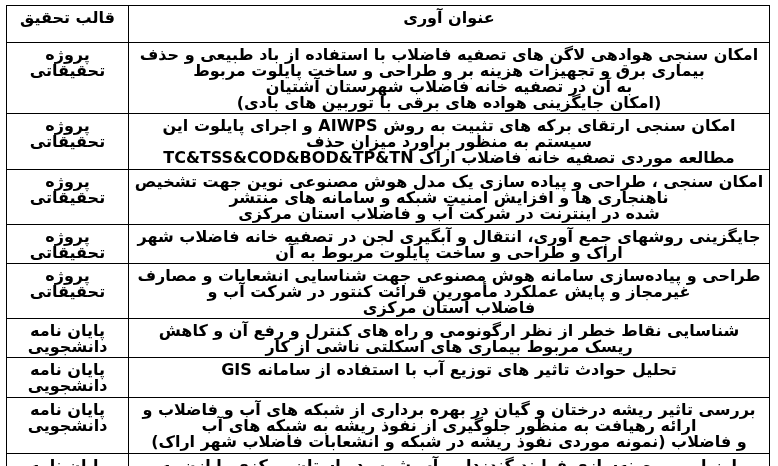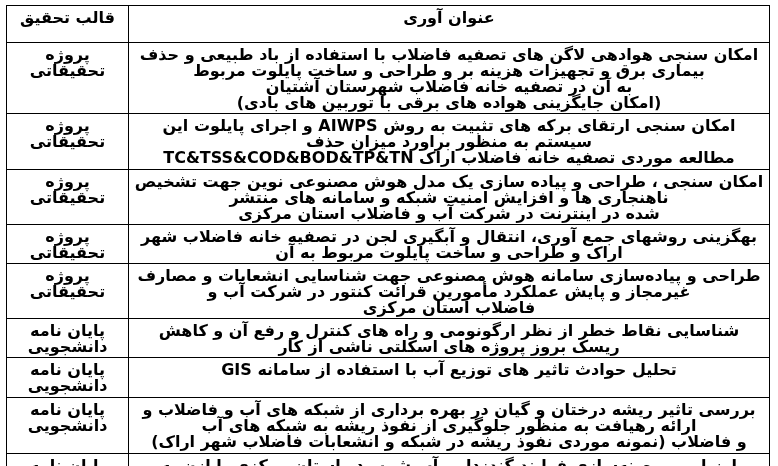--- a/index.html
+++ b/index.html
@@ -79,30 +79,30 @@
         <td>امکان سنجی ارتقای برکه های تثبیت به روش AIWPS و اجرای پایلوت این سیستم به منظور براورد میزان حذف
 مطالعه موردی تصفیه خانه فاضلاب اراک TC&amp;TSS&amp;COD&amp;BOD&amp;TP&amp;TN</td>
         <td>پروژه تحقیقاتی</td>
       </tr>
       <tr class="r2">
         <td>امکان سنجی ، طراحی و پیاده سازی یک مدل هوش مصنوعی نوین جهت تشخیص ناهنجاری ها و افزایش امنیت شبکه و سامانه های منتشر
 شده در اینترنت در شرکت آب و فاضلاب استان مرکزی</td>
         <td>پروژه تحقیقاتی</td>
       </tr>
       <tr class="r3">
-        <td>بهگزینی روشهای جمع آوری، انتقال و  آبگیری لجن در تصفیه خانه فاضلاب شهر اراک و طراحی و ساخت پایلوت مربوط به آن</td>
+        <td>جایگزینی روشهای جمع آوری، انتقال و  آبگیری لجن در تصفیه خانه فاضلاب شهر اراک و طراحی و ساخت پایلوت مربوط به آن</td>
         <td>پروژه تحقیقاتی</td>
       </tr>
       <tr class="r4">
         <td>طراحی و پیاده‌سازی سامانه هوش مصنوعی جهت شناسایی انشعابات و مصارف غیرمجاز و پایش عملکرد مأمورین قرائت کنتور در شرکت آب و
 فاضلاب استان مرکزی</td>
         <td>پروژه تحقیقاتی</td>
       </tr>
       <tr class="r5">
-        <td>شناسایی نقاط خطر از نظر ارگونومی و راه های کنترل و رفع آن و کاهش ریسک بروز پروژه های اسکلتی ناشی از کار</td>
+        <td>شناسایی نقاط خطر از نظر ارگونومی و راه های کنترل و رفع آن و کاهش ریسک مربوط بیماری های اسکلتی ناشی از کار</td>
         <td>پایان نامه دانشجویی</td>
       </tr>
       <tr class="r6">
         <td>تحلیل حوادث تاثیر های توزیع آب با استفاده از سامانه GIS</td>
         <td>پایان نامه دانشجویی</td>
       </tr>
       <tr class="r7">
         <td>بررسی تاثیر ریشه درختان و گیان در بهره برداری از شبکه های آب و فاضلاب و ارائه رهیافت به منظور جلوگیری از نفوذ ریشه به شبکه های آب
 و فاضلاب (نمونه موردی نفوذ ریشه در شبکه و انشعابات فاضلاب شهر اراک)</td>
         <td>پایان نامه دانشجویی</td>

